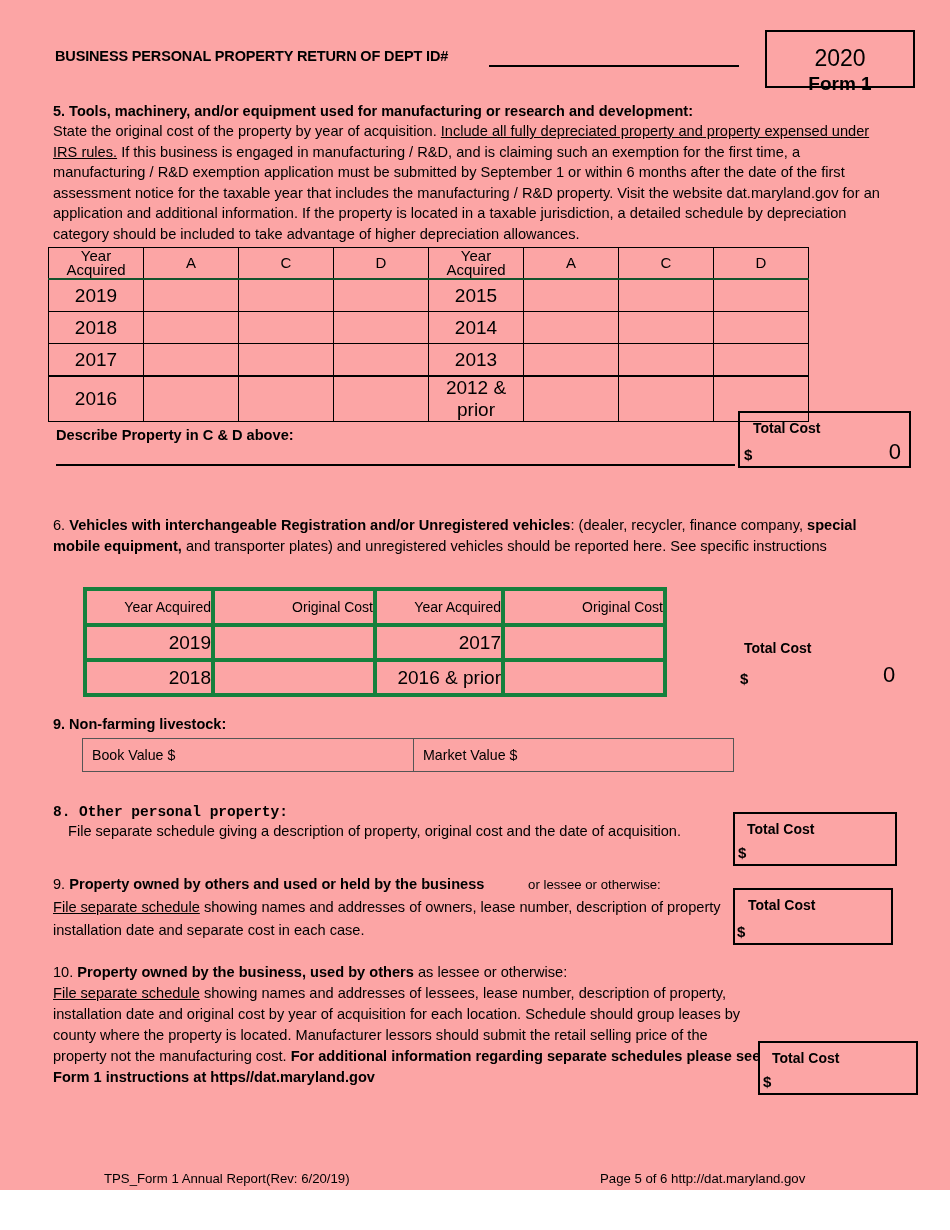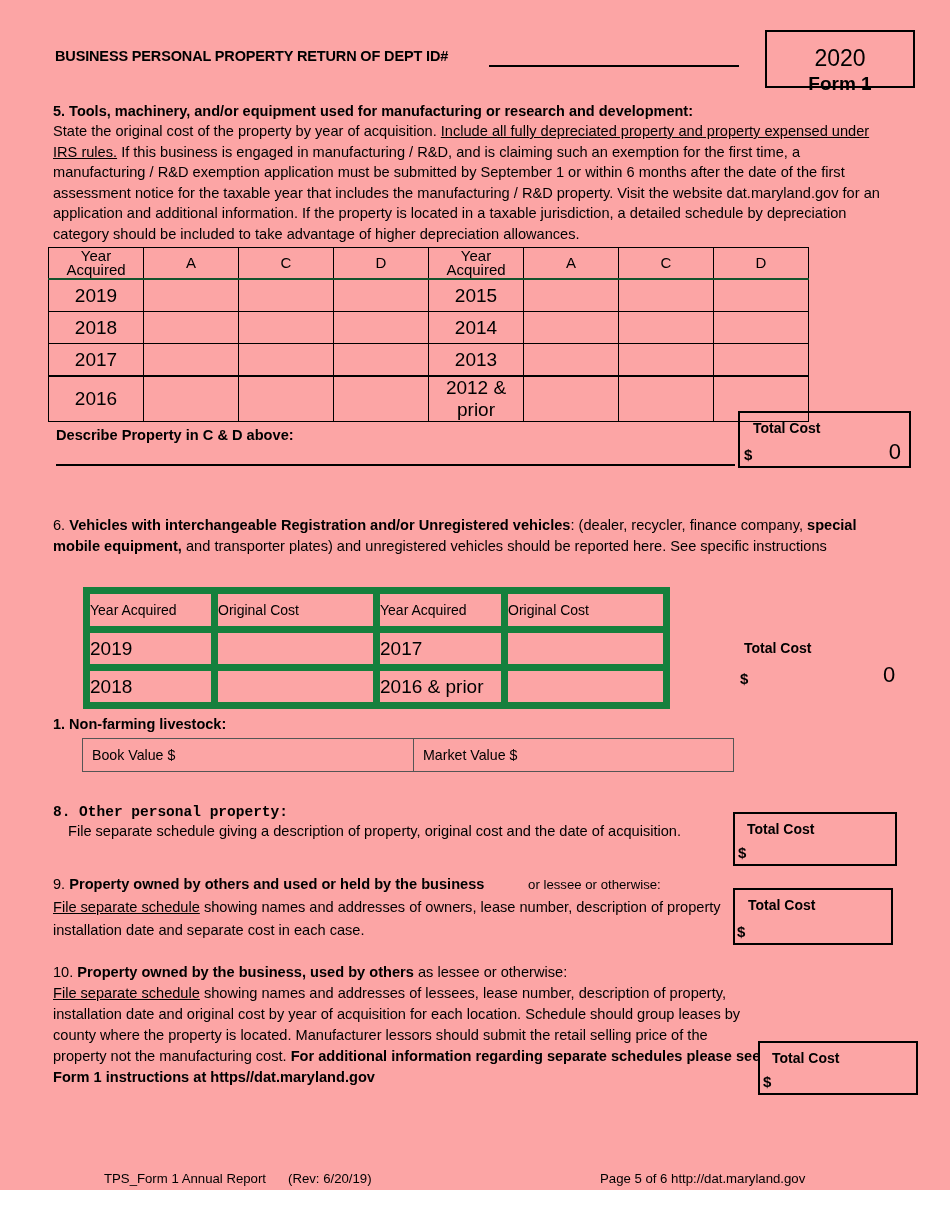--- a/index.html
+++ b/index.html
@@ -183,22 +183,22 @@
   #tc10 .tc-label { position: absolute; left: 12px; top: 7px; }
   #tc10 .tc-dollar { position: absolute; left: 3px; top: 30px; }
 
   
   #sec6-table {
     left: 83px; top: 587px;
     border-collapse: collapse;
     table-layout: fixed;
   }
   #sec6-table td {
-    border: 7px solid #15803d;
-    text-align: left;
+    border: 4px solid #15803d;
+    text-align: right;
     vertical-align: middle;
     padding: 0;
   }
   #sec6-table .hdr td { height: 32px; font-size: 14px; }
   #sec6-table .datarow td { height: 31px; font-size: 19px; }
   #sec6-table .small-year { font-size: 13.2px; }
 
   
   #sec7-table {
     left: 82px; top: 738px;
@@ -215,21 +215,21 @@
   }
 
   
   #footer {
     left: 0; top: 1171px;
     width: 950px;
     font-size: 13.2px;
   }
   #footer-left  { position: absolute; left: 104px; top: 0; white-space: nowrap; }
   #footer-right { position: absolute; left: 600px; top: 0; white-space: nowrap; }
-  #footer-rev { padding-left: 22px; }
+  #footer-rev { }
 </style>
 </head>
 <body>
 
 <div id="page">
 
   <div class="abs" id="doc-header-title">BUSINESS PERSONAL PROPERTY RETURN OF DEPT ID#</div>
   <div class="abs" id="dept-id-rule"></div>
 
   <div class="abs" id="year-form-box">
@@ -355,21 +355,21 @@
       </tr>
     </tbody>
   </table>
 
   <div class="abs tc-naked" id="tc6">
     <span class="tc-label">Total Cost</span>
     <span class="tc-dollar">$</span>
     <span class="tc-value">0</span>
   </div>
 
-  <div class="abs section-head" id="sec7-heading">1. Non-farming livestock:</div>
+  <div class="abs section-head" id="sec7-heading">9. Non-farming livestock:</div>
 
   <table class="abs" id="sec7-table">
     <colgroup>
         <col style="width:331px">
         <col style="width:320px">
       </colgroup>
     <tbody>
       <tr>
         <td>Book Value $</td>
         <td>Market Value $</td>

